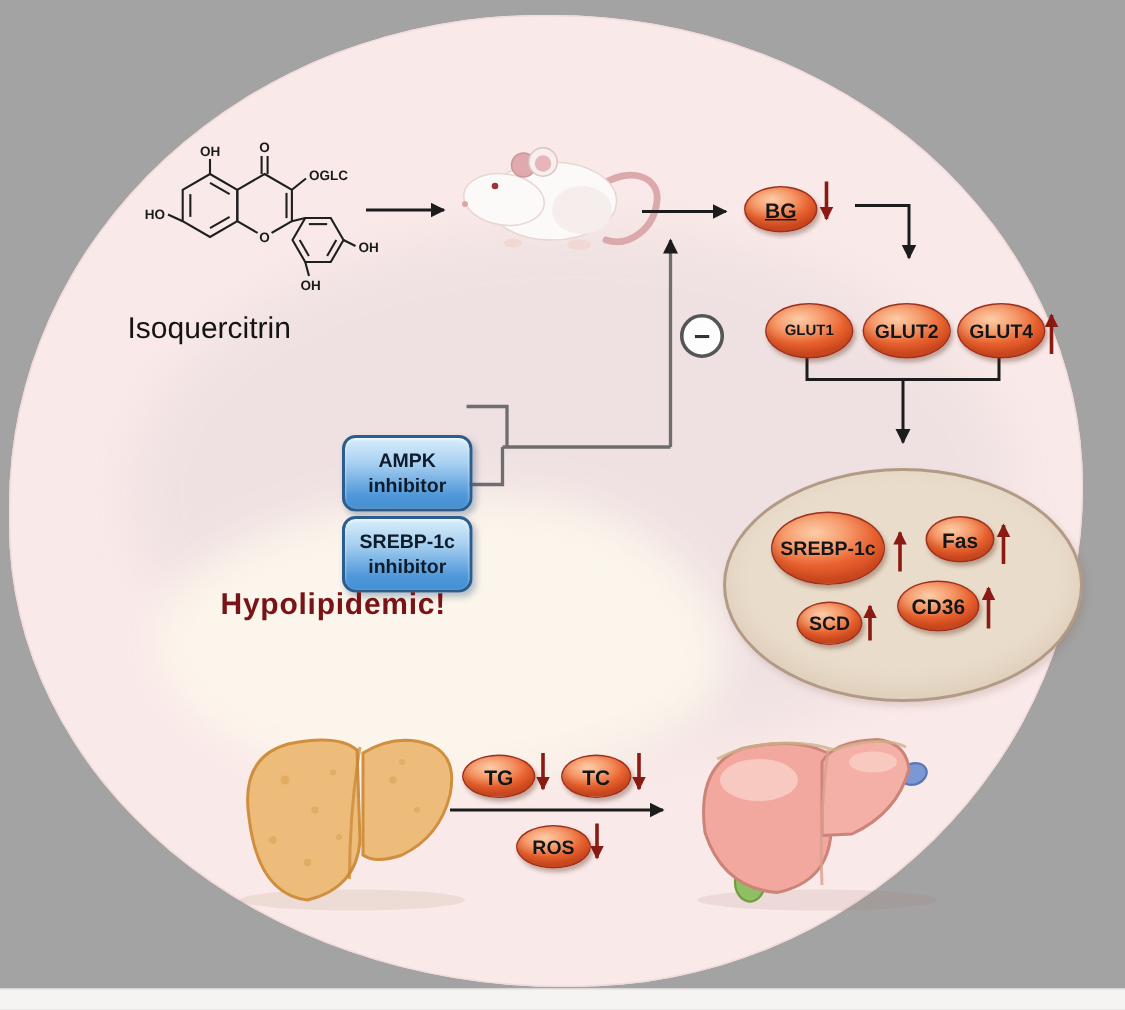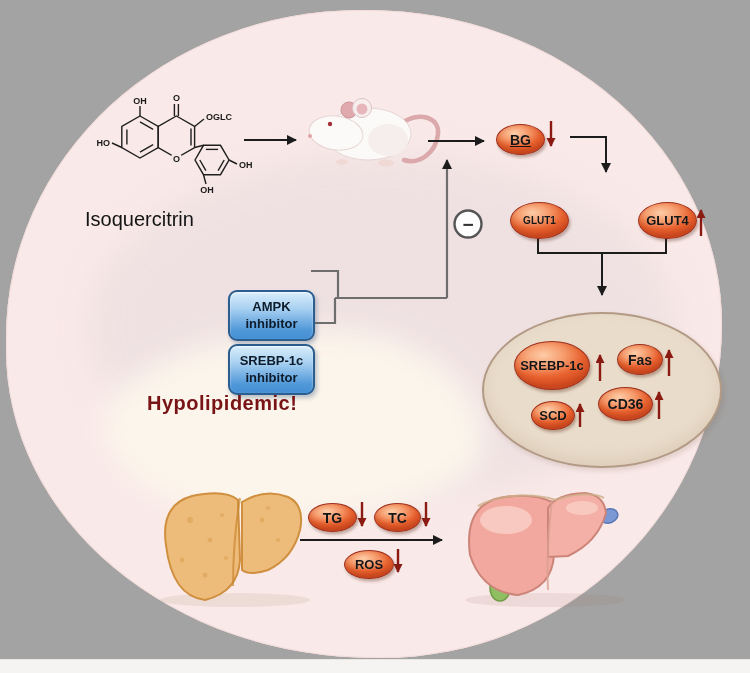--- a/index.html
+++ b/index.html
@@ -201,20 +201,21 @@
       <path d="M 580 427 V 404" marker-end="url(#ah-m)"></path>
       <path d="M 659 419 V 392" marker-end="url(#ah-m)"></path>
       <path d="M 362 502 V 526" marker-end="url(#ah-m)"></path>
       <path d="M 426 502 V 526" marker-end="url(#ah-m)"></path>
       <path d="M 398 549 V 572" marker-end="url(#ah-m)"></path>
     </g>
   </svg>
 
   <div class="node n-bg">BG</div>
   <div class="node n-glut1">GLUT1</div>
+  <div class="node n-glut2">GLUT2</div>
   <div class="node n-glut4">GLUT4</div>
   <div class="node n-srebp">SREBP-1c</div>
   <div class="node n-fas">Fas</div>
   <div class="node n-scd">SCD</div>
   <div class="node n-cd36">CD36</div>
   <div class="node n-tg">TG</div>
   <div class="node n-tc">TC</div>
   <div class="node n-ros">ROS</div>
 
   <div class="inhibitor-box box-ampk">

